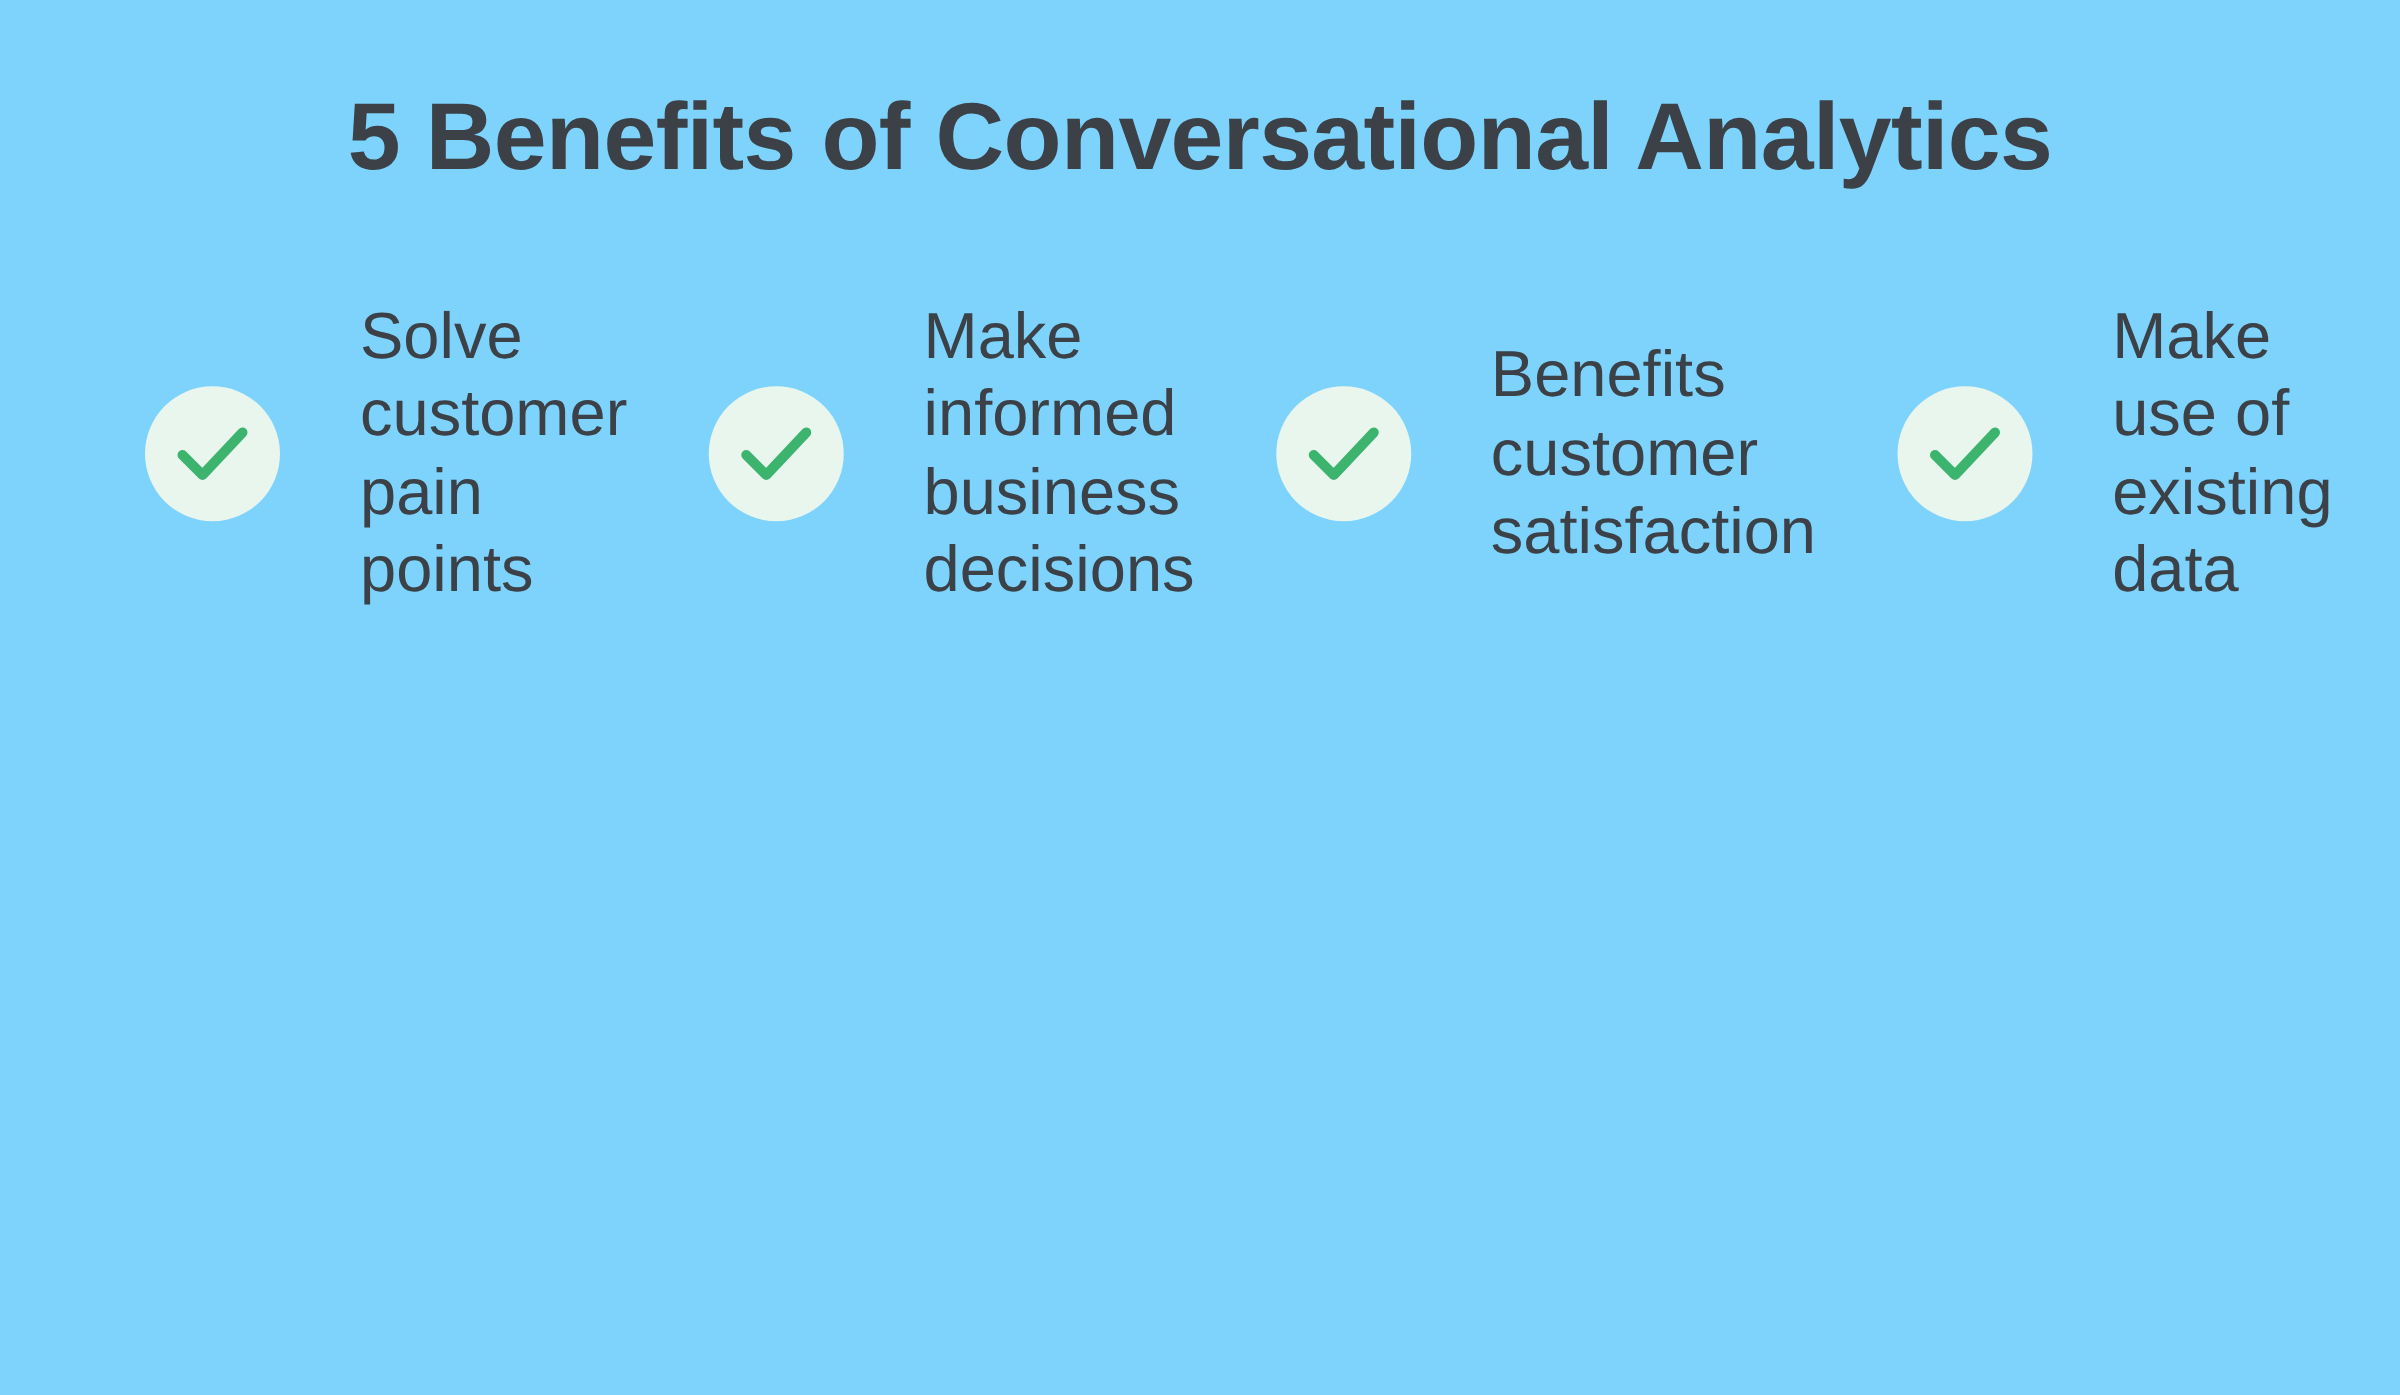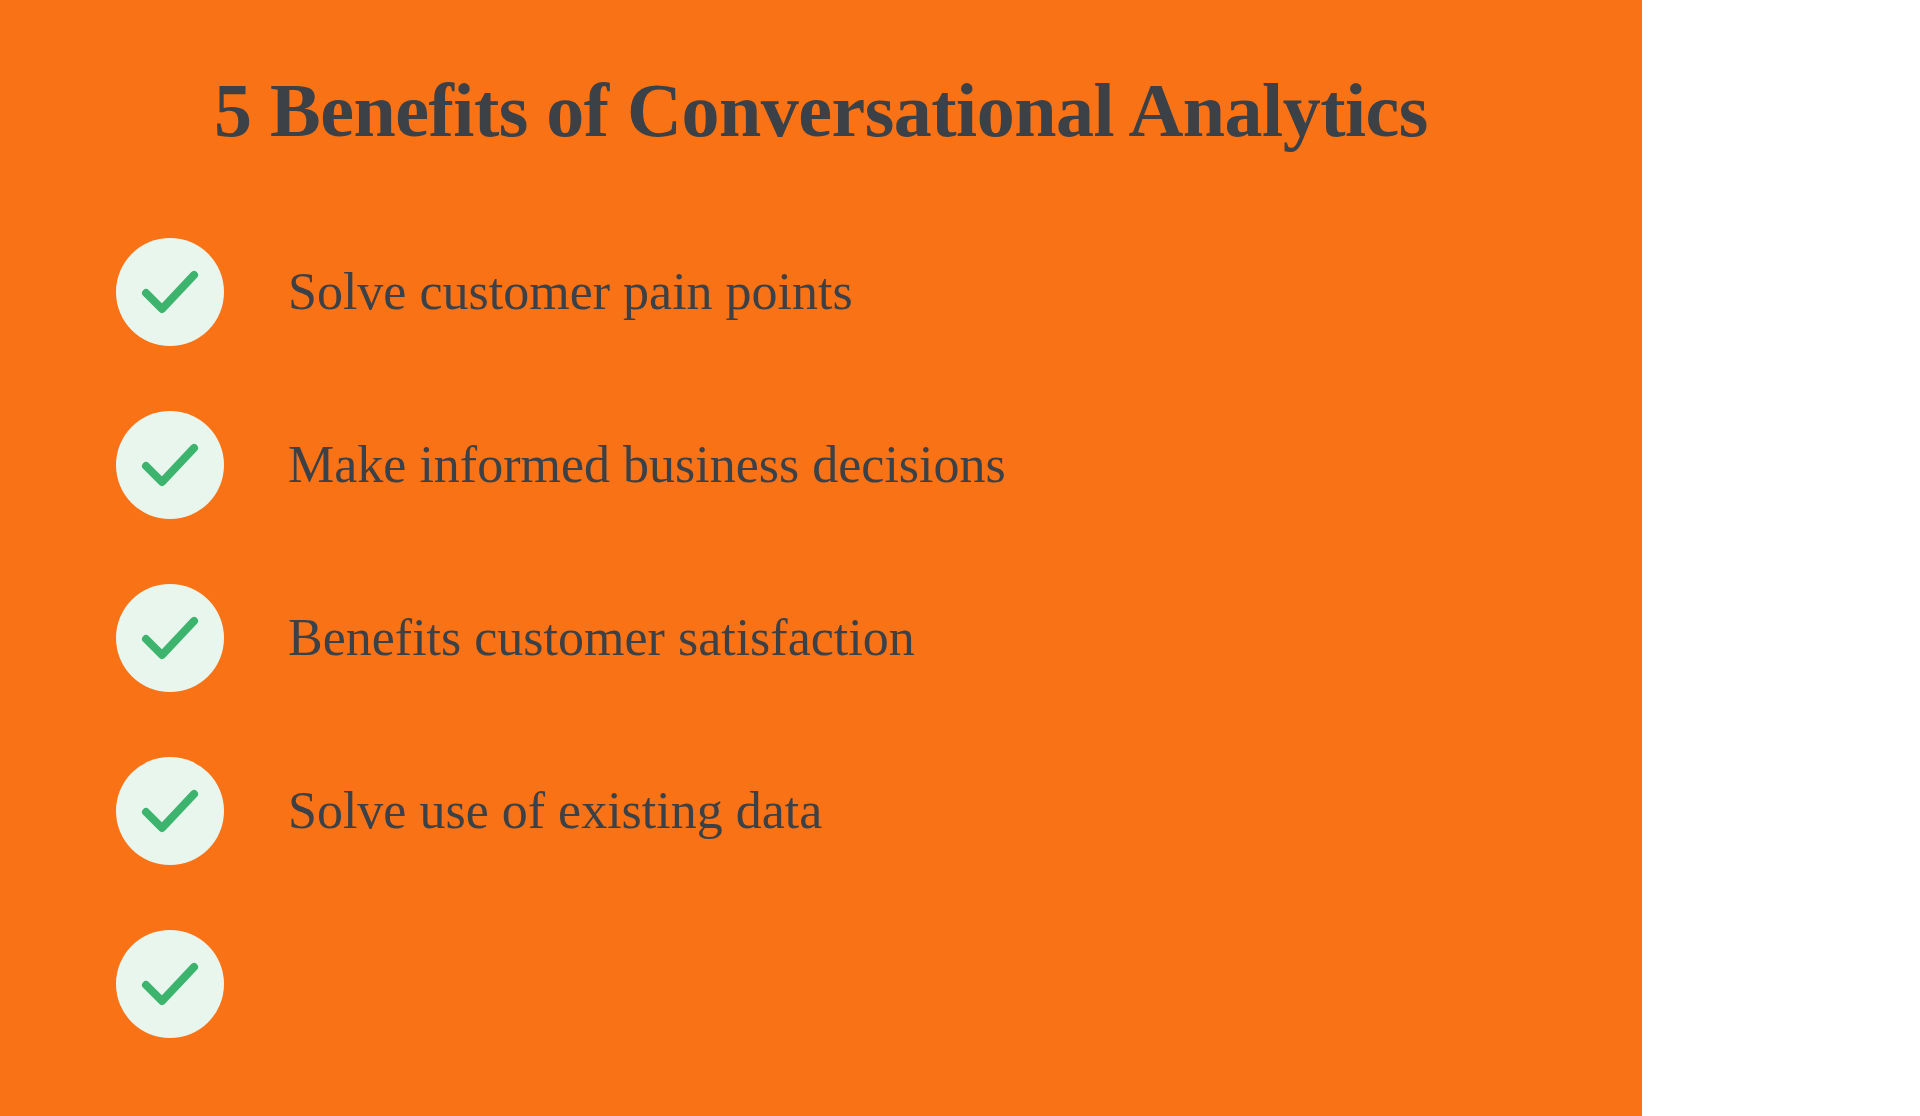--- a/index.html
+++ b/index.html
@@ -5,41 +5,40 @@
   html, body {
     margin: 0;
     padding: 0;
   }
   body {
     font-family: "Liberation Sans", sans-serif;
     background: #ffffff;
   }
   .canvas {
     position: relative;
-    width: 1642px;
+    width: 1920px;
     height: 1116px;
-    background: #f97316;
+    background: #7dd3fc;
     overflow: hidden;
-    font-family: Liberation Serif, serif;
   }
   .page-title {
     margin: 0;
     padding-top: 72px;
     text-align: center;
     font-size: 76px;
     line-height: 1.0;
     font-weight: 700;
     letter-spacing: -0.5px;
     color: #3b4147;
   }
   .benefit-list {
     margin-top: 90px;
     margin-left: 116px;
     display: flex;
-    flex-direction: column;
+    flex-direction: row;
     gap: 65px;
   }
   .benefit-item {
     display: flex;
     align-items: center;
     gap: 64px;
   }
   .check-circle {
     flex: 0 0 auto;
     width: 108px;
@@ -95,21 +94,21 @@
       </span>
       <span class="benefit-label">Benefits customer satisfaction</span>
     </div>
 
     <div class="benefit-item">
       <span class="check-circle">
         <svg width="58" height="46" viewBox="0 0 58 46">
           <path d="M5 24 L21 40 L53 6" fill="none" stroke="#3cb46e" stroke-width="8" stroke-linecap="round" stroke-linejoin="round"></path>
         </svg>
       </span>
-      <span class="benefit-label">Solve use of existing data</span>
+      <span class="benefit-label">Make use of existing data</span>
     </div>
 
     <div class="benefit-item">
       <span class="check-circle">
         <svg width="58" height="46" viewBox="0 0 58 46">
           <path d="M5 24 L21 40 L53 6" fill="none" stroke="#3cb46e" stroke-width="8" stroke-linecap="round" stroke-linejoin="round"></path>
         </svg>
       </span>
     </div>
 

